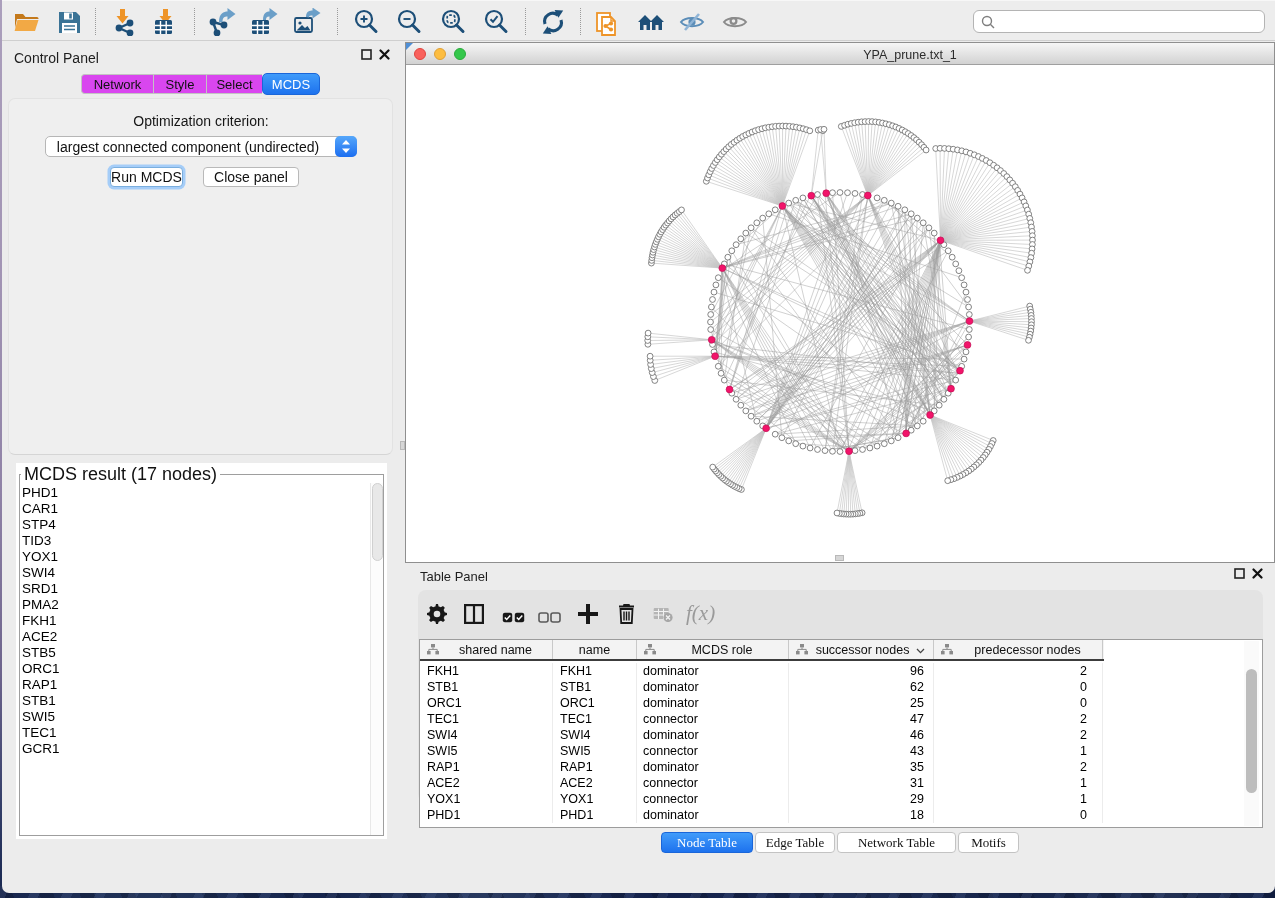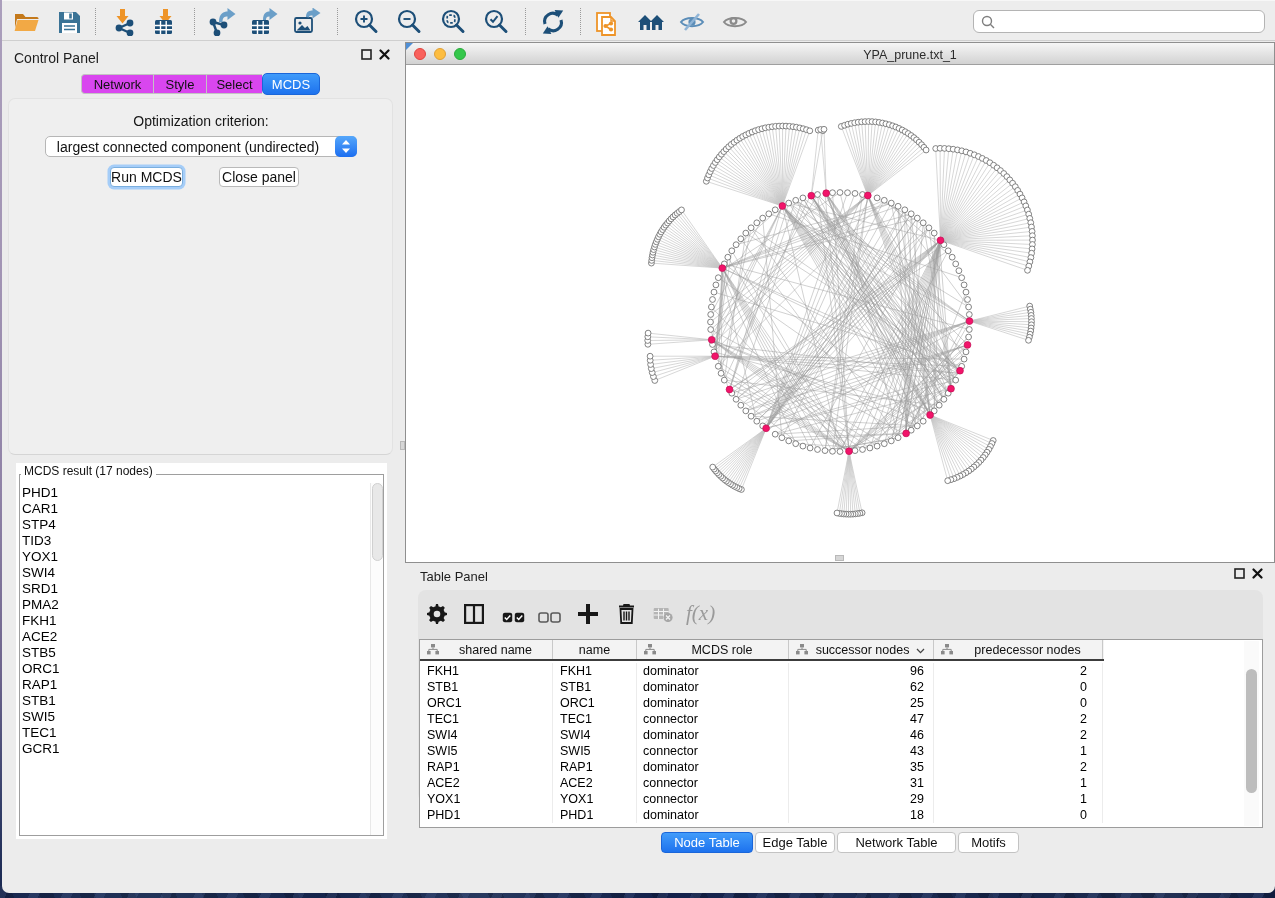--- a/index.html
+++ b/index.html
@@ -40,24 +40,24 @@
   border-radius:5px; width:58px; height:22px; margin-top:-1px; display:flex; align-items:center; justify-content:center; }
 #optlabel { position:absolute; left:0; width:398px; top:71px; text-align:center; font-size:14px; color:#161616; }
 #dropdown { position:absolute; left:43px; top:94px; width:312px; height:21px; background:#fff;
   border:1px solid #b6b6b6; border-radius:5px; font-size:14px; color:#111; }
 #dropdown .dtext { position:absolute; left:0; right:26px; top:2px; text-align:center; }
 #dropstep { position:absolute; right:-1px; top:-1px; width:22px; height:21px;
   background:linear-gradient(#55a7fb,#1c6ef0); border-radius:5px; }
 .btn { position:absolute; top:125px; height:20px; background:#fff; border:1px solid #b9b9b9;
   border-radius:4px; font-size:14px; color:#111; display:flex; align-items:center; justify-content:center; }
 #btn-run { left:108px; width:73px; box-shadow:0 0 0 2.5px #a5cdf8; border-color:#7aaede; }
-#btn-close { left:217px; width:80px; }
+#btn-close { left:201px; width:96px; }
 #resultbox { position:absolute; left:14px; top:421px; width:371px; height:376px; background:#fff; }
 #fieldset { position:absolute; left:3px; top:11px; right:3px; bottom:3px; border:1px solid #9e9e9e; }
-#legend { position:absolute; left:5px; top:1px; background:#fff; padding:0 3px; font-size:12px; color:#111; }
+#legend { position:absolute; left:5px; top:1px; background:#fff; padding:0 3px; font-size:18px; color:#111; }
 #mcdslist { position:absolute; left:2px; top:20px; right:15px; bottom:2px; font-size:13.5px; color:#000;
   line-height:16px; padding-left:4px; padding-top:2px; }
 #listscroll { position:absolute; right:4px; top:20px; width:13px; bottom:4px; background:#fcfcfc; border-left:1px solid #e8e8e8; }
 #listscroll .thumb { position:absolute; left:1px; top:0px; width:11px; height:78px; background:#e8e8e8; border:1px solid #d0d0d0; border-radius:6px; }
 
 
 #vsplit { left:397px; top:42px; width:7px; height:820px; background:#ececec; }
 #vsplit .grip { position:absolute; left:1px; top:399px; width:5px; height:9px; background:#d6d6d6; border:1px solid #b9b9b9; }
 
 
@@ -83,21 +83,21 @@
 #tbody { position:absolute; left:0; top:23px; width:684px; font-size:12.5px; color:#000; }
 .tr { display:flex; height:16px; line-height:16px; }
 .td { overflow:hidden; border-right:1px solid #ececec; }
 .c1 { width:133px; padding-left:7px; }
 .c2 { width:84px; padding-left:7px; }
 .c3 { width:152px; padding-left:6px; }
 .c4 { width:145px; text-align:right; padding-right:9px; }
 .c5 { width:169px; text-align:right; padding-right:15px; }
 #tscroll { position:absolute; right:3px; top:1px; width:15px; height:185px; background:#fafafa; }
 #tscroll .thumb { position:absolute; left:1.5px; top:28px; width:11px; height:124px; background:#bdbdbd; border-radius:6px; }
-#tp-tabs { position:absolute; left:256px; top:269px; display:flex; font-size:13px; height:21px; }
+#tp-tabs { position:absolute; left:256px; top:269px; display:flex; font-size:13px; height:21px;font-family:Liberation Serif, serif; }
 .ttab { background:#fff; border:1px solid #c3c3c3; color:#111; display:flex; align-items:center; justify-content:center; margin-right:2px; border-radius:4px; }
 #ttab-node { background:linear-gradient(#419cfa,#1d72ee); color:#fff; border-color:#1a66d9; }
 
 
 #statusbar { left:0; top:862px; width:1273px; height:31px; background:#ececec; border-top:1px solid #d2d2d2;
   border-bottom-left-radius:7px; border-bottom-right-radius:7px; }
 #listbtn { position:absolute; left:9px; top:5px; width:28px; height:20px; background:#fdfdfd; border:1px solid #ababab; border-radius:2px; }
 #membtn { position:absolute; right:11px; top:3px; width:66px; height:22px; background:#fdfdfd; border:1px solid #ababab; border-radius:3px;
   font-size:11px; color:#111; display:flex; align-items:center; }
 #membtn .dot { width:9px; height:9px; border-radius:50%; background:#1f9929; margin:0 4px 0 7px; }

